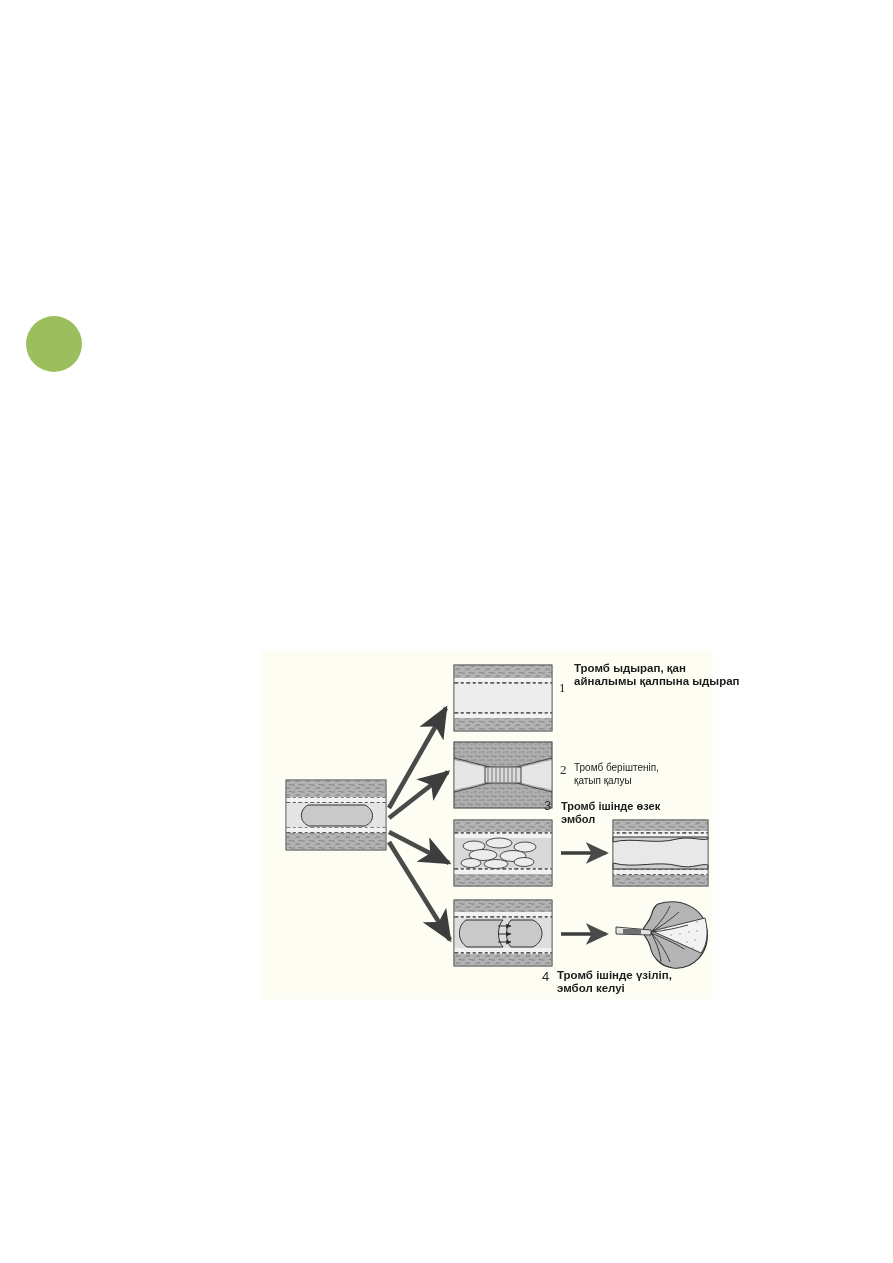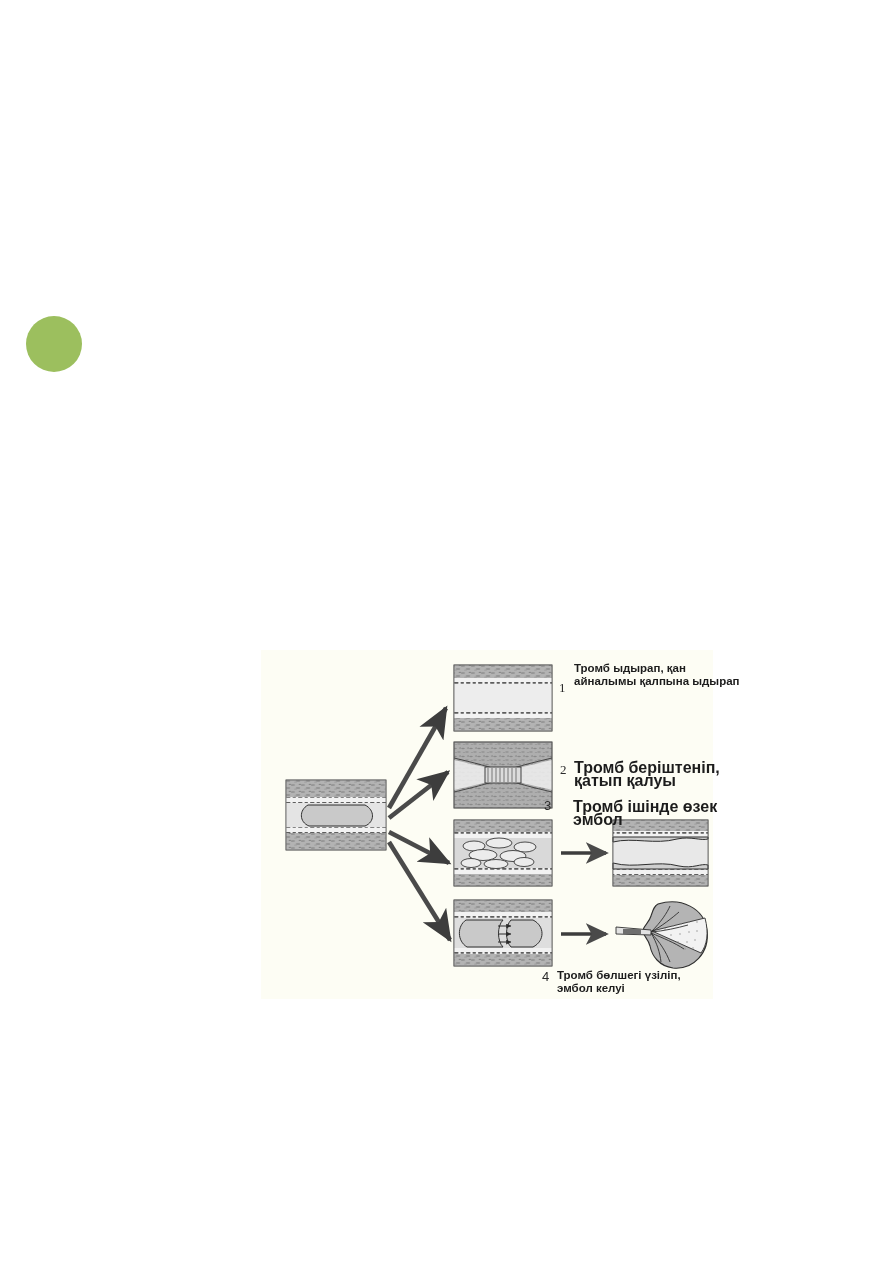--- a/index.html
+++ b/index.html
@@ -57,22 +57,22 @@
     color: #1c1c1c;
     white-space: pre;
     line-height: 13px;
   }
   .lbl-num {
     position: absolute;
     font-family: "Liberation Serif", serif;
     color: #2a2a2a;
   }
   .lbl-1 { left: 313px; top: 12px; font-size: 11.5px; font-weight: bold; }
-  .lbl-2 { left: 313px; top: 111px; font-size: 16px; font-weight: bold; }
-  .lbl-3 { left: 312px; top: 150px; font-size: 16px; font-weight: bold; }
+  .lbl-2 { left: 313px; top: 111px; font-size: 10px; font-weight: normal; }
+  .lbl-3 { left: 300px; top: 150px; font-size: 11px; font-weight: bold; }
   .lbl-4 { left: 296px; top: 319px; font-size: 11.5px; font-weight: bold; }
   .num-1 { left: 298px; top: 30px; font-size: 13px; }
   .num-2 { left: 299px; top: 112px; font-size: 13px; }
   .num-3 { left: 283px; top: 148px; font-size: 13px; font-family:"Liberation Sans", sans-serif; }
   .num-4 { left: 281px; top: 319px; font-size: 13px; font-family:"Liberation Sans", sans-serif; }
 </style>
 </head>
 <body>
 
 <div class="page">
@@ -274,16 +274,16 @@
     <span class="lbl-num num-1">1</span>
     <span class="lbl lbl-1"><span>Тромб ыдырап, қан</span><br><span>айналымы қалпына ыдырап</span></span>
 
     <span class="lbl-num num-2">2</span>
     <span class="lbl lbl-2"><span>Тромб беріштеніп,</span><br><span>қатып қалуы</span></span>
 
     <span class="lbl-num num-3">3</span>
     <span class="lbl lbl-3"><span>Тромб ішінде өзек</span><br><span>эмбол</span></span>
 
     <span class="lbl-num num-4">4</span>
-    <span class="lbl lbl-4"><span>Тромб бөлшегі үзіліп,</span><br><span>эмбол келуі</span></span>
+    <span class="lbl lbl-4"><span>Тромб ішінде үзіліп,</span><br><span>эмбол келуі</span></span>
   </div>
 
 </div>
 
 </body></html>

